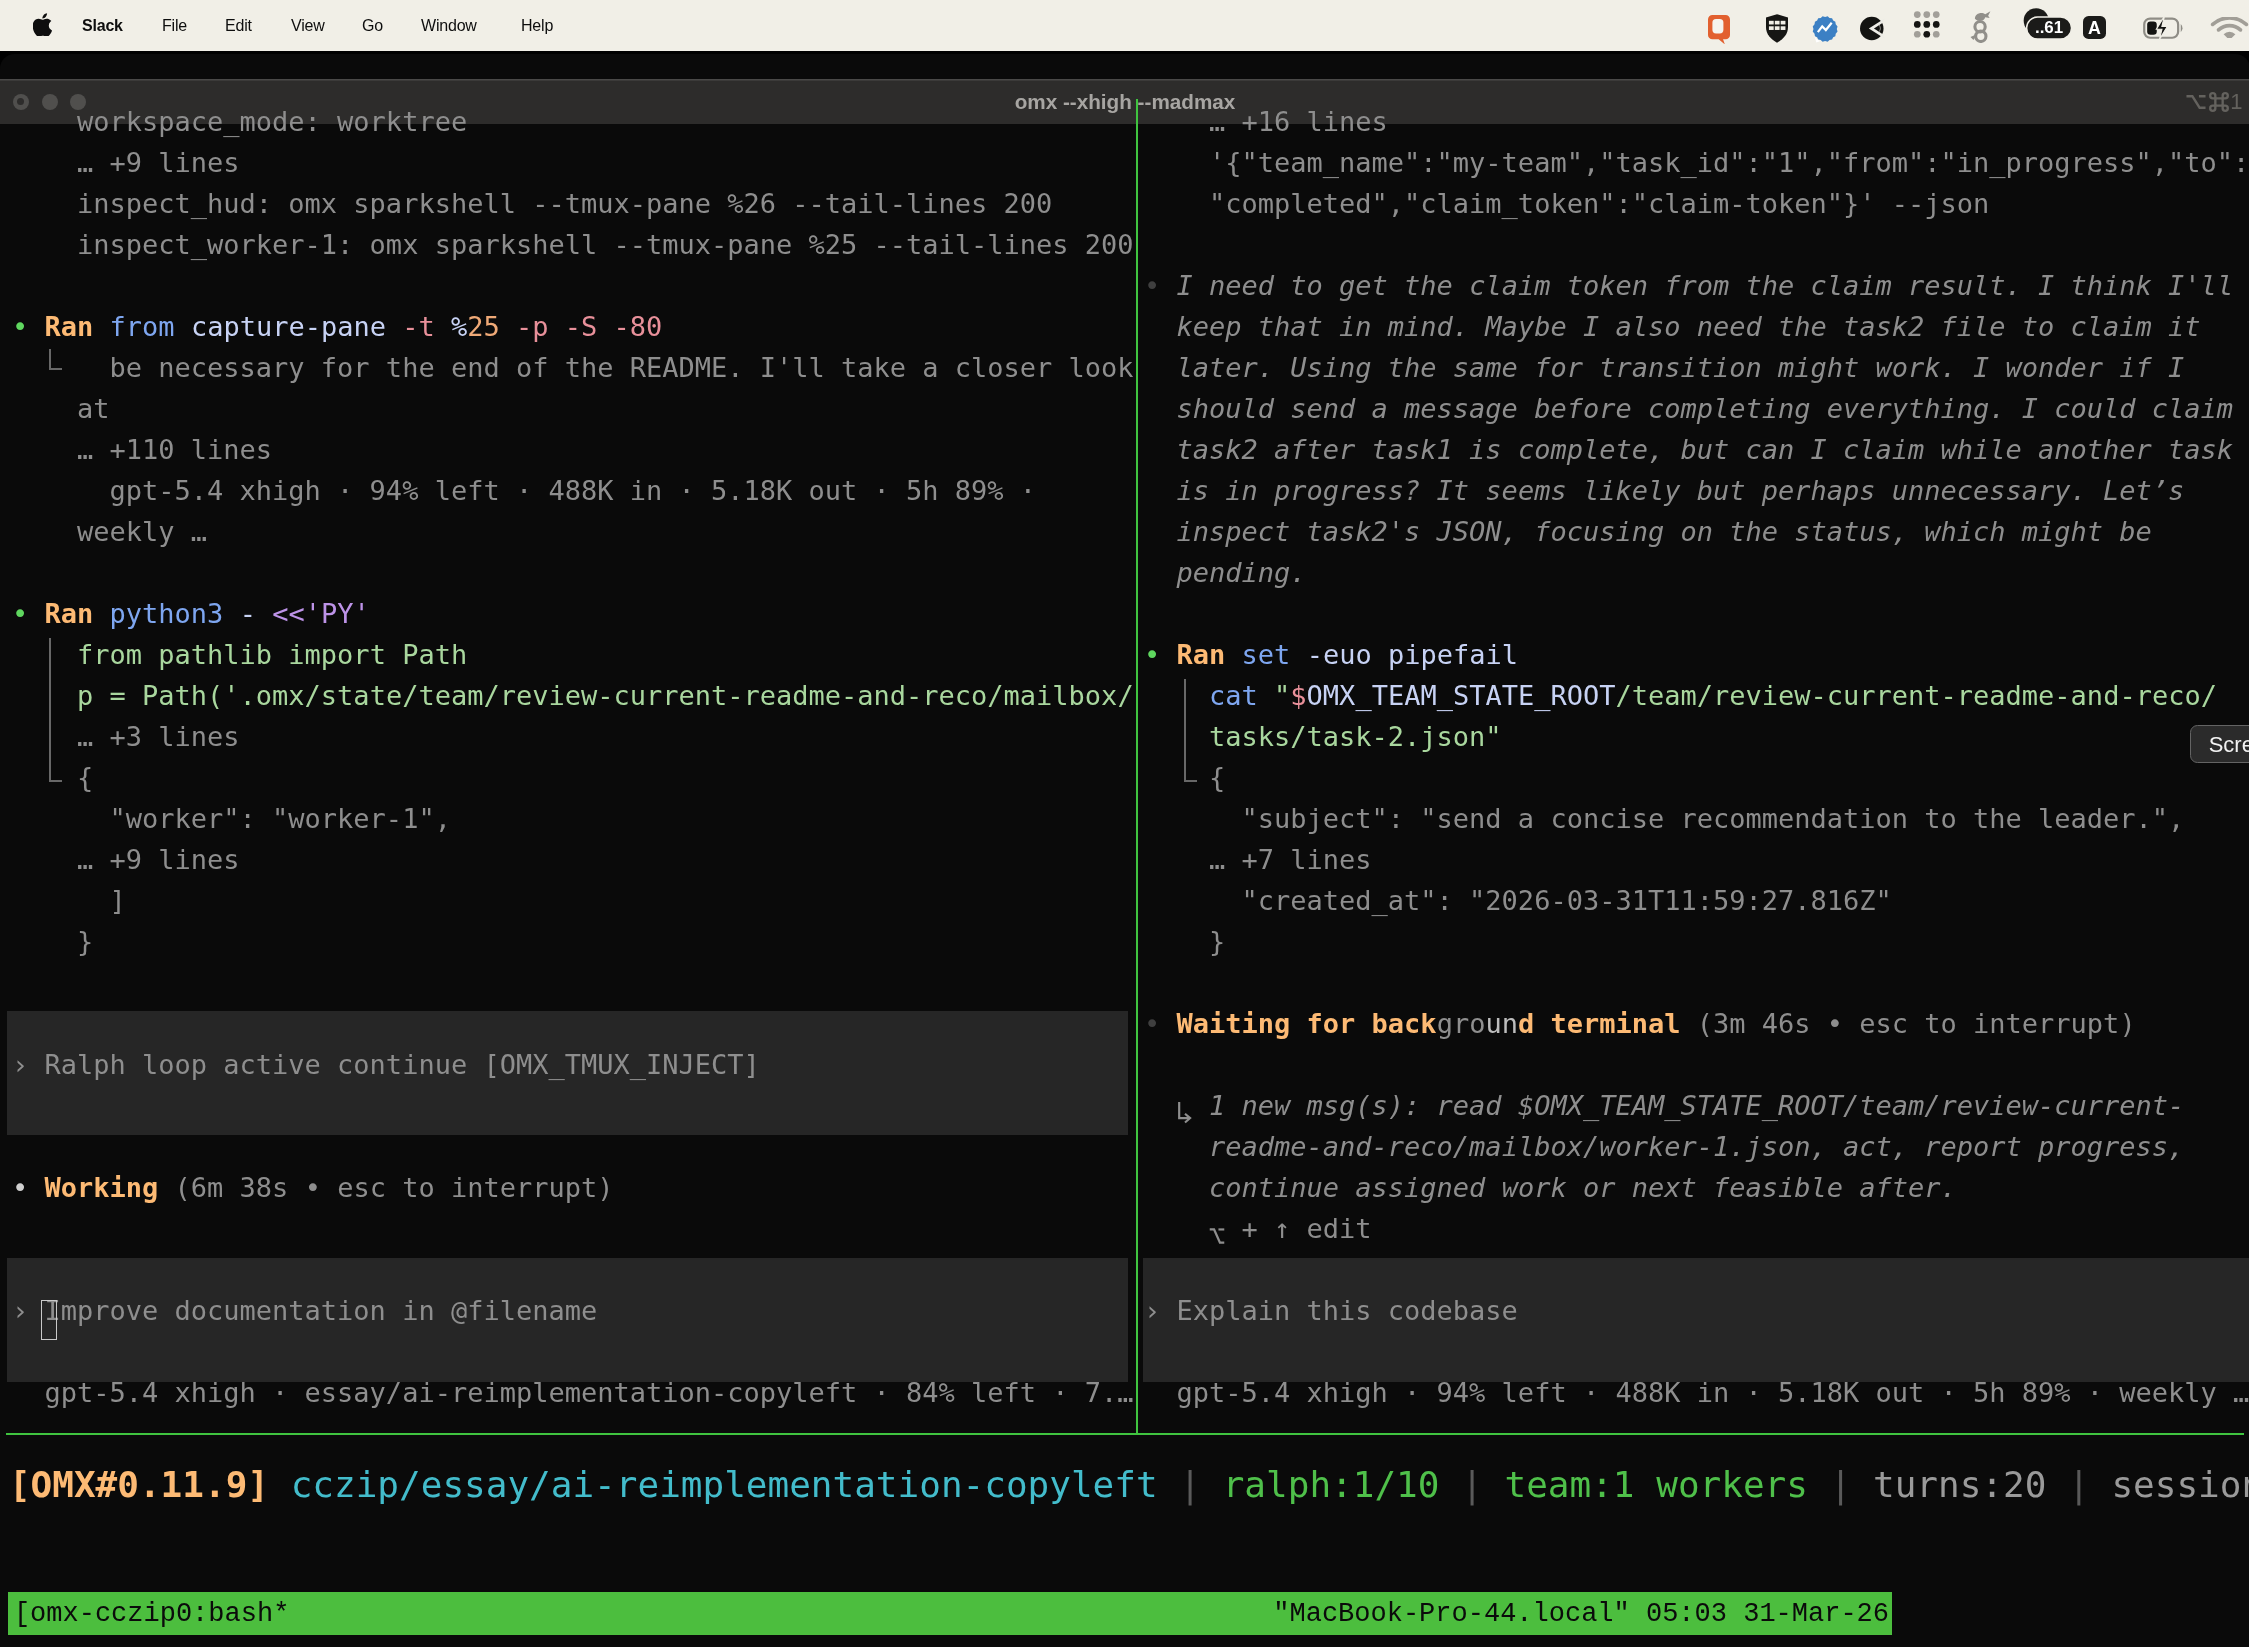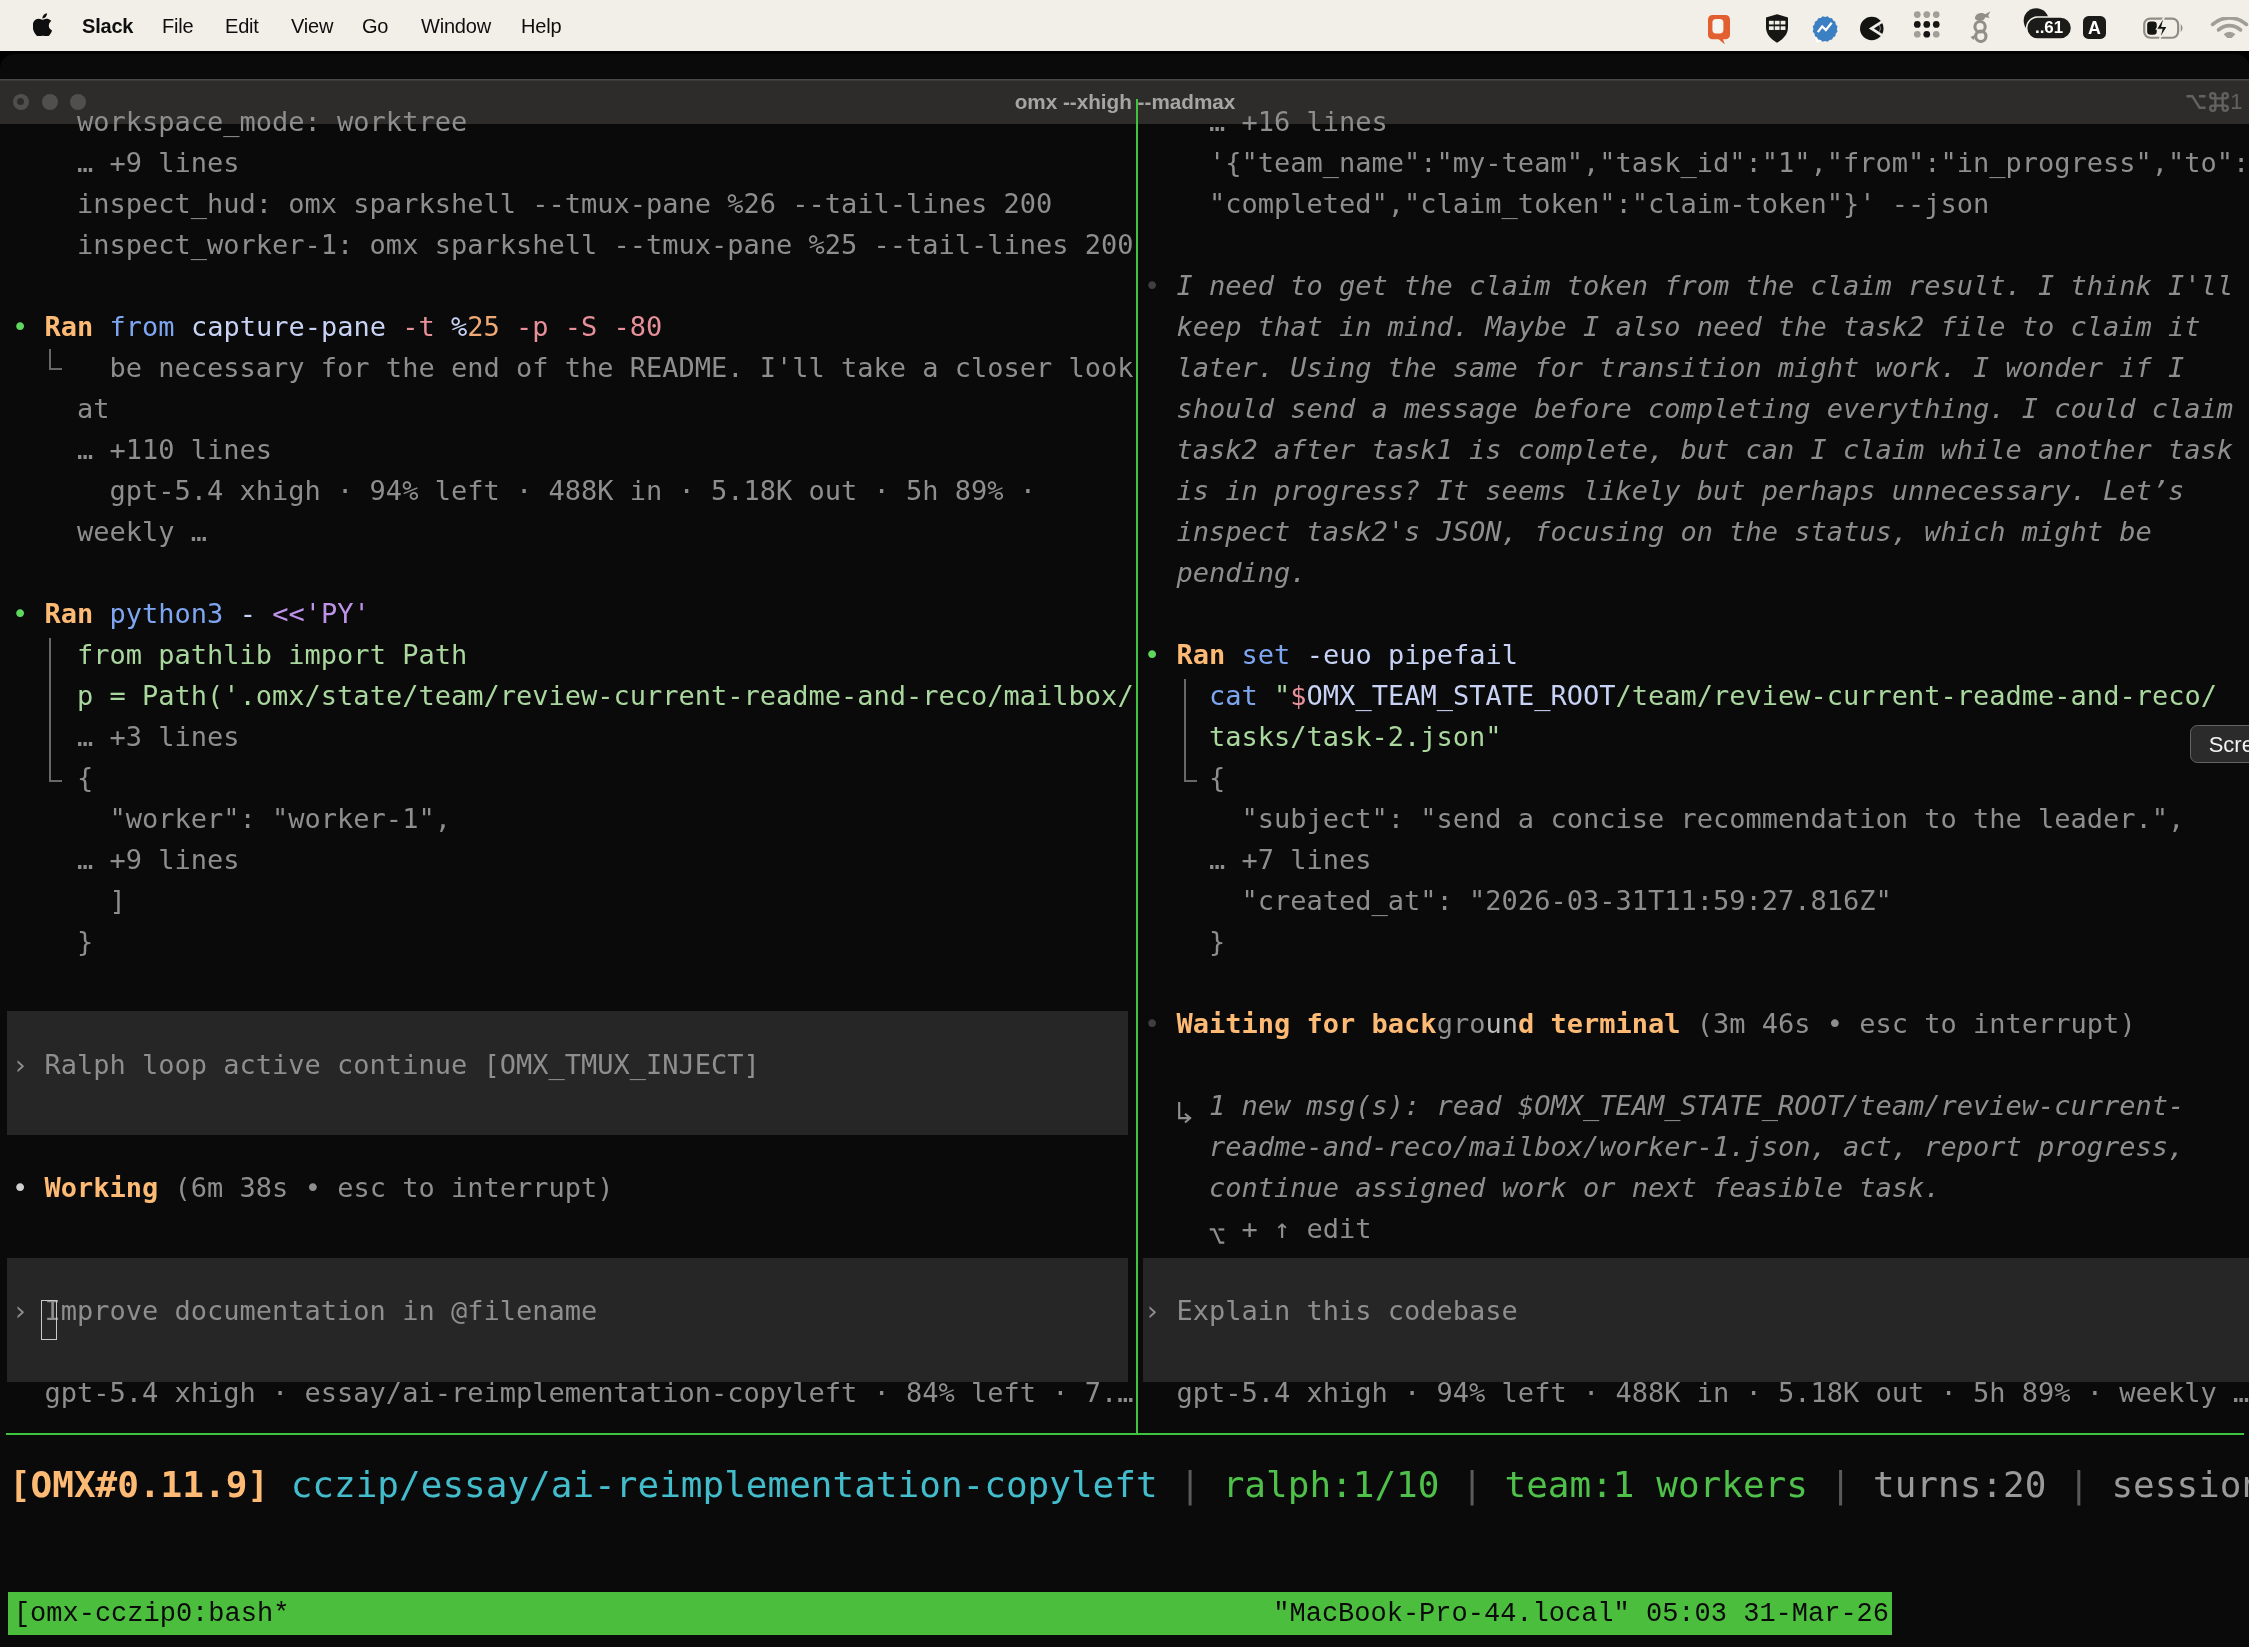--- a/index.html
+++ b/index.html
@@ -1,16 +1,16 @@
 <!DOCTYPE html>
 <html style="font-size:11.8px"><head><meta charset="utf-8"><style>
 html,body{margin:0;padding:0;width:2250px;height:1648px;background:#000;overflow:hidden}
 body{font-family:"Liberation Mono",monospace;}
 #menubar{position:absolute;left:0;top:0;width:2250px;height:51px;background:#f1efe7;}
-.mi{position:absolute;top:0;height:51px;line-height:52px;font-family:"Liberation Sans",sans-serif;font-size:20px;letter-spacing:-0.2px;color:#0e0e0e;white-space:nowrap}
+.mi{position:absolute;top:0;height:51px;line-height:52px;font-family:"Liberation Sans",sans-serif;font-size:16px;letter-spacing:-0.2px;color:#0e0e0e;white-space:nowrap}
 .ico{position:absolute;}
 #win{position:absolute;left:0;top:54px;width:2250px;height:1594px;background:#0a0a0a;border-radius:14.8px 14.8px 0 0;overflow:hidden}
 #titlebar{position:absolute;left:0;top:0;width:2250px;height:45px;background:#2d2c2b;box-shadow:inset 0 1.5px 0 #4a4948;margin-top:25px;}
 .tl{position:absolute;top:14.8px;width:16px;height:16px;border-radius:50%;background:#504f4d}
 #title{position:absolute;left:0;top:0;width:100%;height:45px;line-height:45px;text-align:center;font-family:"Liberation Sans",sans-serif;font-weight:bold;font-size:20.7px;color:#a7a5a2}
 #tshort{position:absolute;right:7.4px;top:0;height:45px;line-height:45px;font-family:"Liberation Sans",sans-serif;font-size:22px;color:#96948f}
 pre.pane{position:absolute;margin:0;font-size:27px;line-height:41px;color:#8e8e8e;z-index:3}
 .w{color:#fdba74;font-weight:bold}
 .gb{color:#5fd75f}
 .bl{color:#7ea6f0}
@@ -198,21 +198,21 @@
     {
       "subject": "send a concise recommendation to the leader.",
     … +7 lines
       "created_at": "2026-03-31T11:59:27.816Z"
     }
 
 <span class="dim">•</span> <span class="w">Waiting for back</span><span class="shim1">gro</span><span class="shim2">un</span><span class="w">d terminal</span> (3m 46s • esc to interrupt)
 
     <span class="it">1 new msg(s): read $OMX_TEAM_STATE_ROOT/team/review-current-</span>
     <span class="it">readme-and-reco/mailbox/worker-1.json, act, report progress,</span>
-    <span class="it">continue assigned work or next feasible task.</span>
+    <span class="it">continue assigned work or next feasible after.</span>
       + ↑ edit
 
 › Explain this codebase
 
   gpt-5.4 xhigh · 94% left · 488K in · 5.18K out · 5h 89% · weekly …</pre>
   <div style="position:absolute;left:49px;top:295px;width:1.5px;height:20.7px;background:#686868;z-index:3"></div>
   <div style="position:absolute;left:49px;top:314px;width:12.5px;height:1.5px;background:#686868;z-index:3"></div>
   <div style="position:absolute;left:49px;top:584px;width:1.5px;height:144px;background:#686868;z-index:3"></div>
   <div style="position:absolute;left:49px;top:726px;width:12.5px;height:1.5px;background:#686868;z-index:3"></div>
   <div style="position:absolute;left:1184px;top:625px;width:1.5px;height:103px;background:#686868;z-index:3"></div>

